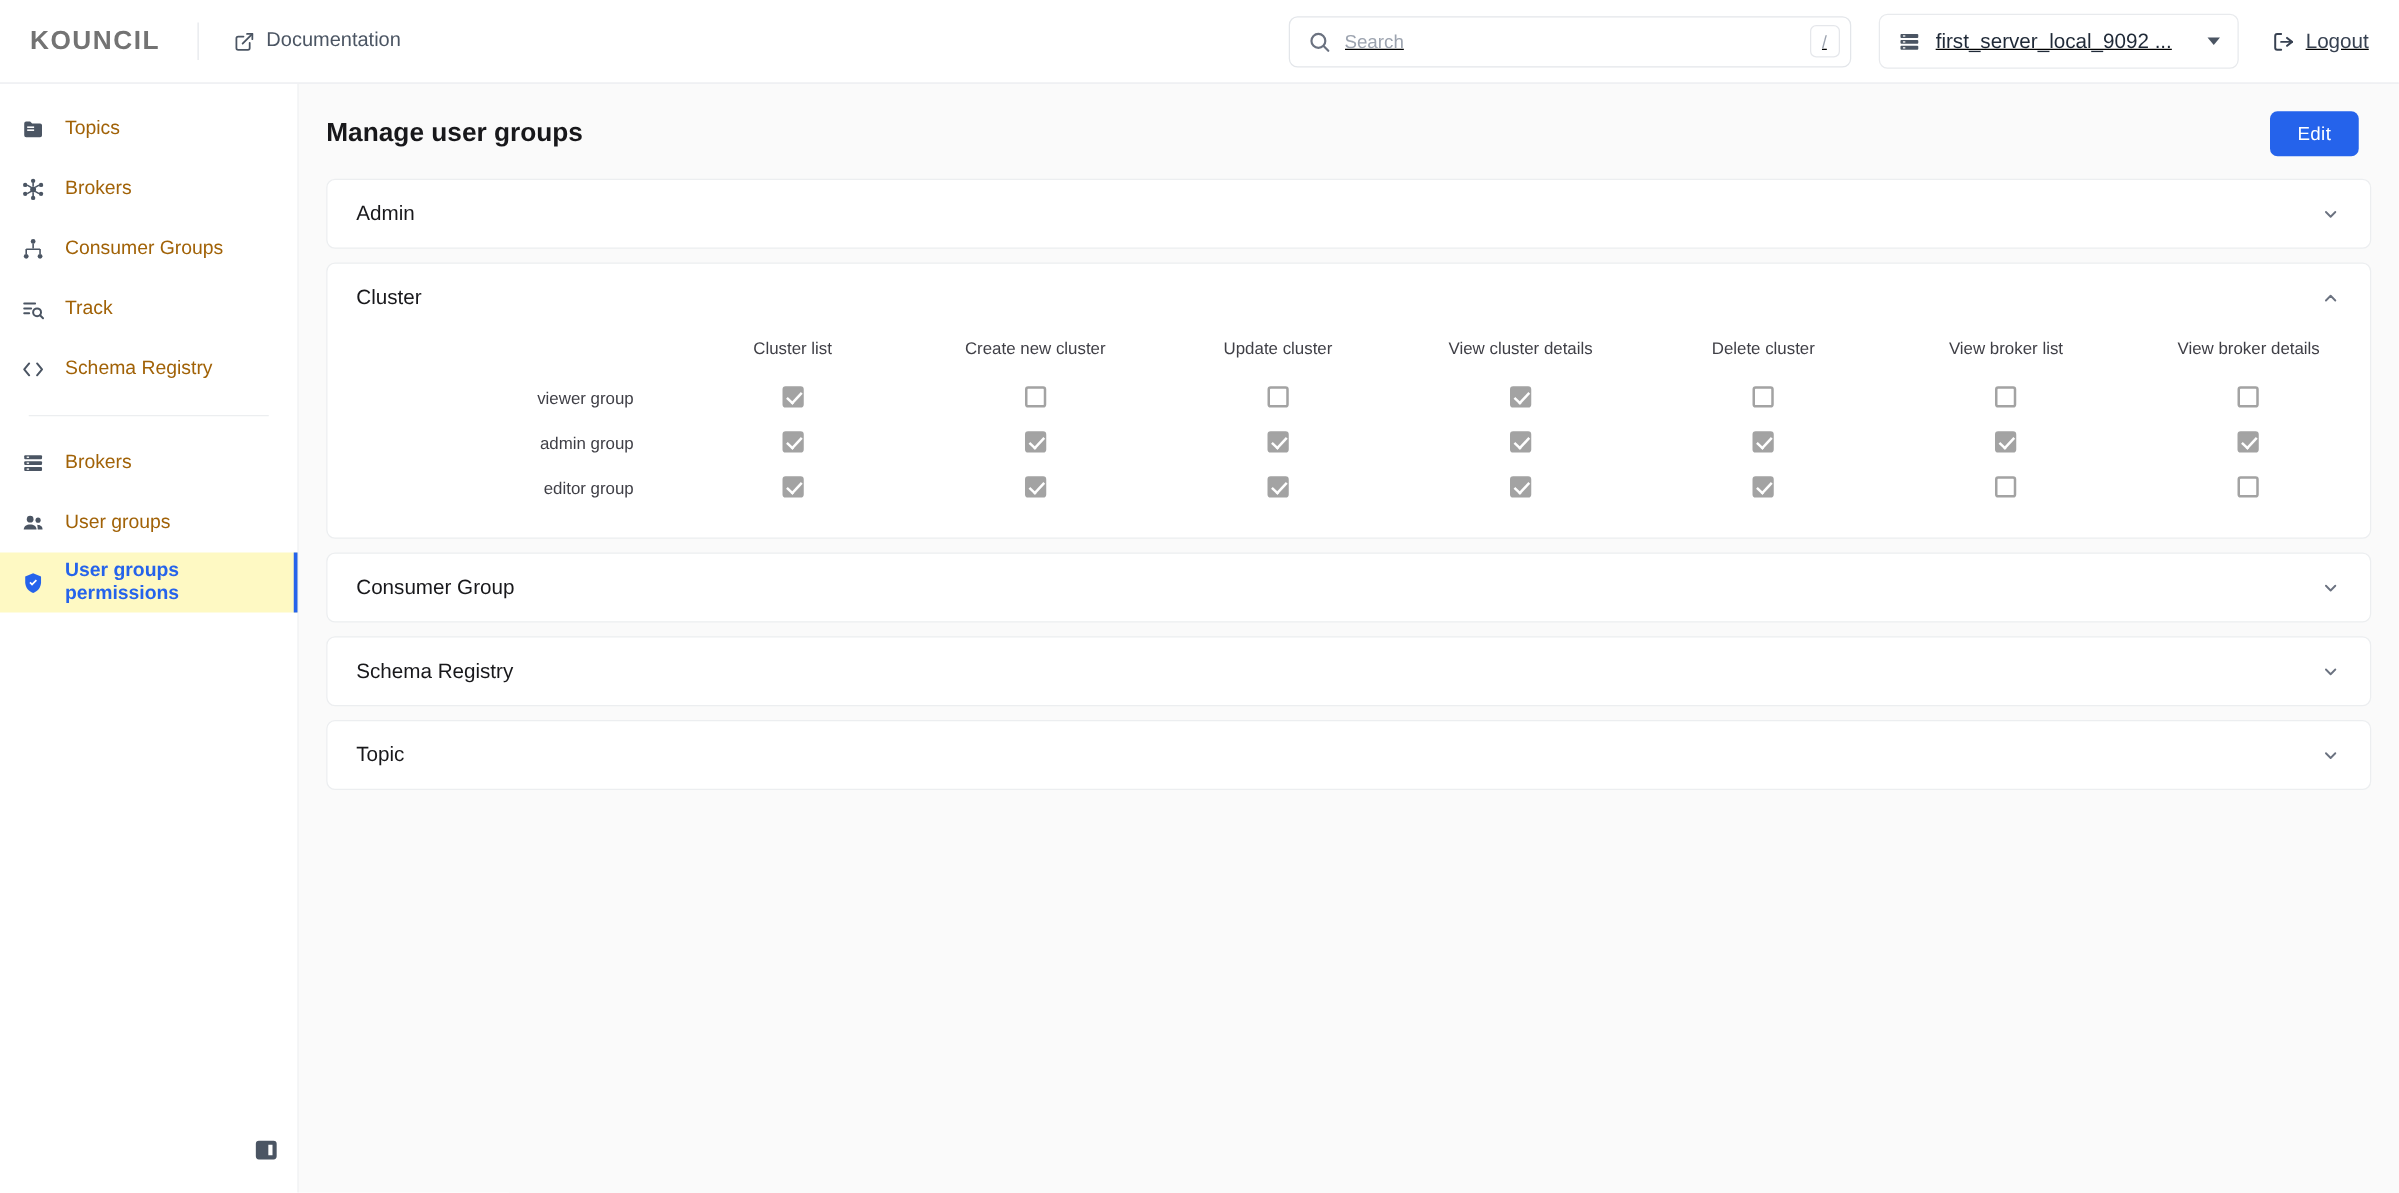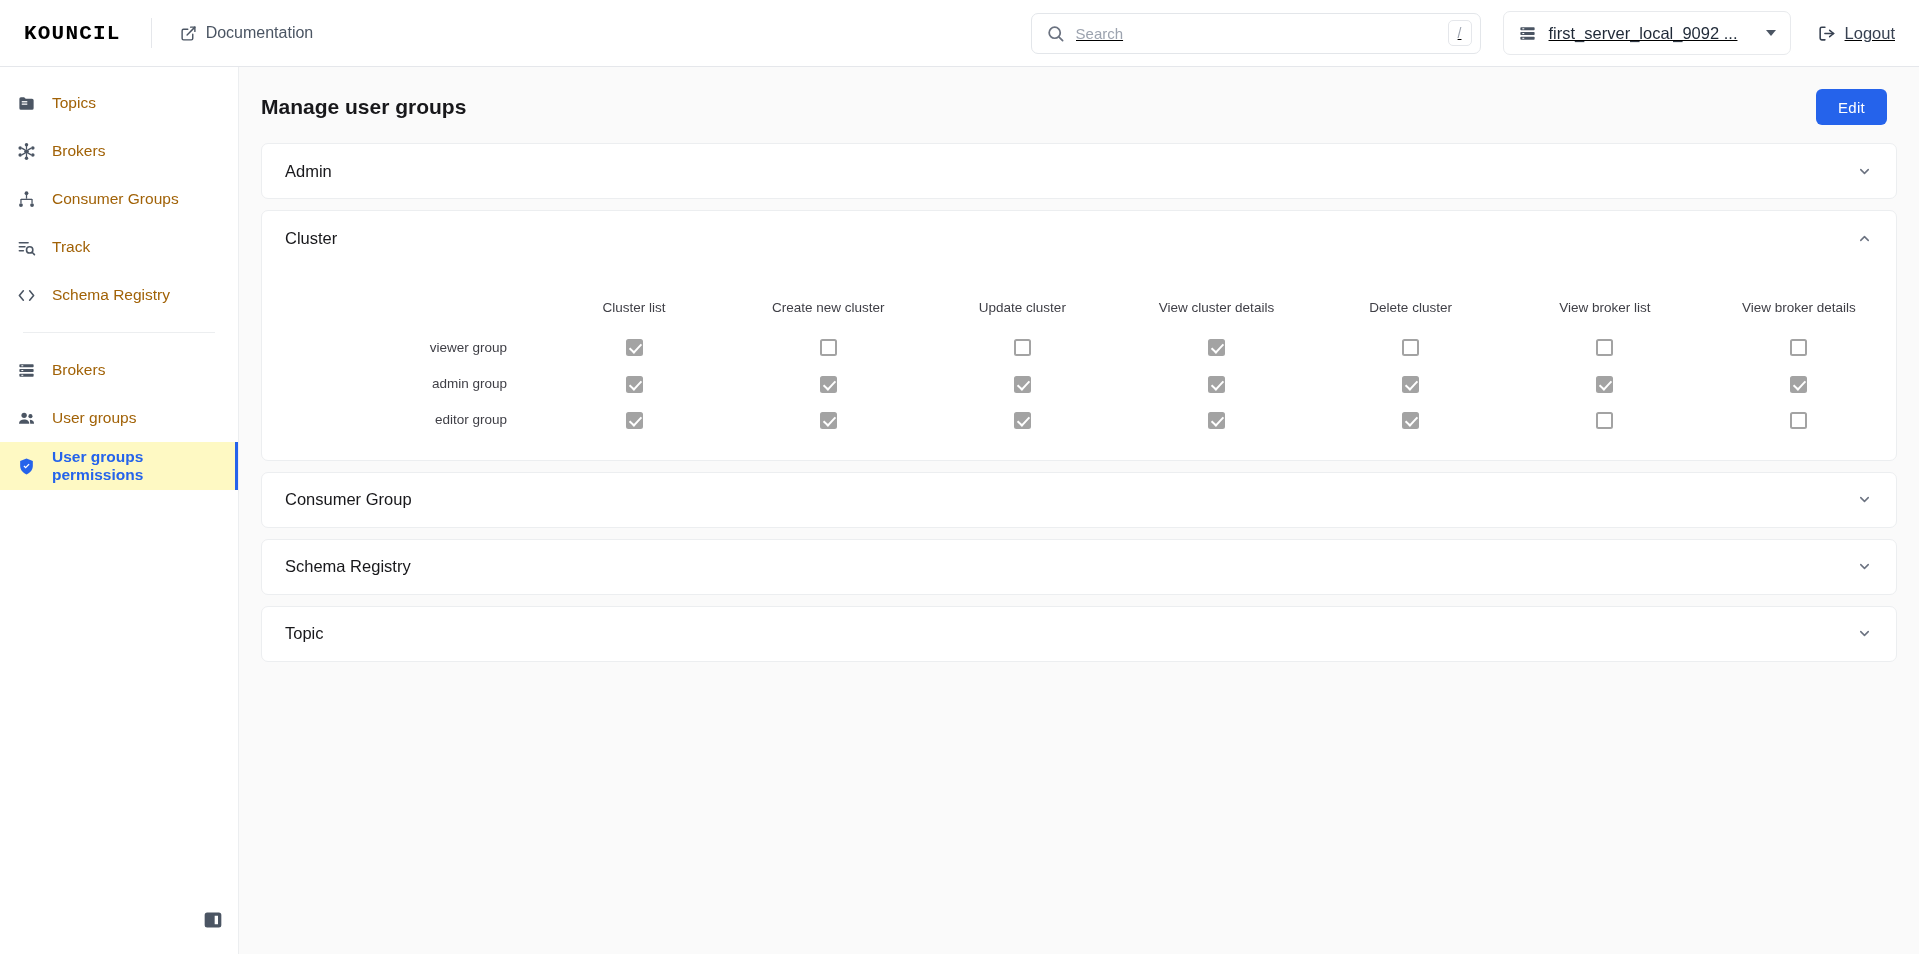--- a/index.html
+++ b/index.html
@@ -12,21 +12,21 @@
 
   
   .topbar {
     position: absolute; top: 0; left: 0; width: 1919px; height: 67px;
     background: #ffffff;
     border-bottom: 1px solid #e5e7eb;
     display: flex; align-items: center;
   }
   .brand {
     font-size: 21px; font-weight: 800; letter-spacing: 1.2px;
-    color: #000000; margin-left: 24px; white-space: nowrap; font-family: Liberation Mono, monospace;
+    color: #737373; margin-left: 24px; white-space: nowrap;
   }
   .brand-sep { width: 1px; height: 30px; background: #e5e7eb; margin: 0 28px 0 30px; }
   .doc-link {
     display: flex; align-items: center; gap: 9px;
     color: #4b5563; font-size: 16px; cursor: pointer;
   }
   .doc-link svg { width: 17px; height: 17px; display:block; }
 
   .topbar-right {
     margin-left: auto; display: flex; align-items: center; gap: 0;
@@ -121,21 +121,21 @@
   .panel-head {
     height: 54px; display: flex; align-items: center;
     padding: 0 24px 0 23px; cursor: pointer; justify-content: center;
   }
   .panel-title { font-size: 16.5px; color: #18181b; font-weight: 500; }
   .chev { margin-left: auto; width: 15px; height: 15px; color: #6b7280; }
   .chev svg { width: 15px; height: 15px; display: block; }
   .chev.up svg { transform: rotate(180deg); }
 
   .panel-body { padding: 0 0 22px 0; }
-  table.perm { width: 100%; border-collapse: collapse; table-layout: fixed; margin-top: 29px; }
+  table.perm { width: 100%; border-collapse: collapse; table-layout: fixed; }
   table.perm th {
     font-size: 13.5px; font-weight: 400; color: #3f3f46;
     padding: 6px 0 14px 0; text-align: center;
   }
   table.perm th.rowlabel-col { width: 275px; }
   table.perm td {
     text-align: center; padding: 9px 0;
   }
   table.perm td.rowlabel {
     text-align: right; padding-right: 30px;

